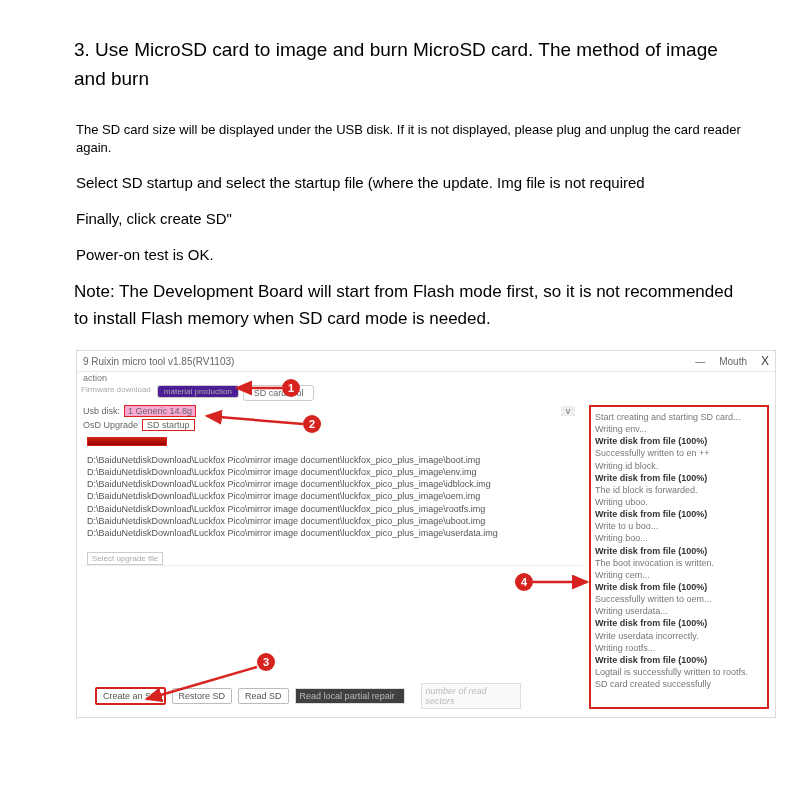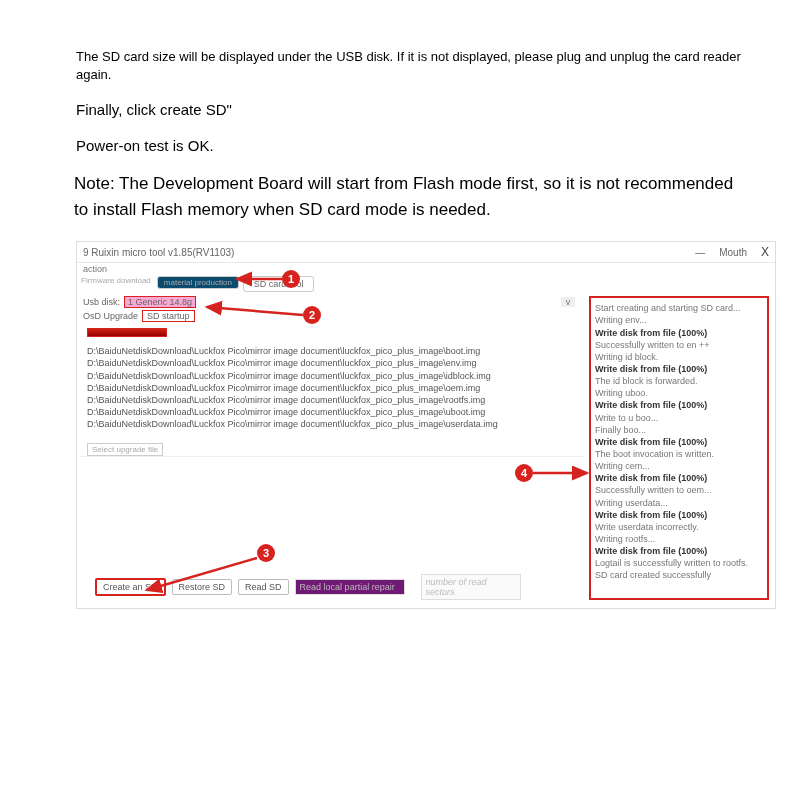--- a/index.html
+++ b/index.html
@@ -10,21 +10,21 @@
   .p-md { font-size: 15px; margin: 8px 0 14px 2px; line-height: 1.45; }
   .p-note { font-size: 17px; margin: 12px 0 18px 0; line-height: 1.55; }
 
   .app { margin-left: 2px; width: 700px; height: 368px; border: 1px solid #ddd; background: #fff; position: relative; font-size: 10px; color: #555; }
   .titlebar { display: flex; justify-content: space-between; align-items: center; padding: 3px 6px; border-bottom: 1px solid #e8e8e8; font-size: 10px; color: #666; }
   .titlebar .ctrls { display: flex; gap: 14px; align-items: center; }
   .close-x { font-size: 12px; color: #444; }
   .menubar { padding: 1px 6px 2px 6px; font-size: 9px; color: #777; }
   .tabs { display: flex; align-items: flex-start; padding: 0 4px; gap: 4px; position: relative; }
   .tablabel { font-size: 8px; color: #aaa; margin-right: 2px; }
-  .tab-a { border: 1px solid #ccc; border-radius: 3px; padding: 1px 6px; font-size: 8px; color: #aaa; background: #0c4a6e; }
+  .tab-a { border: 1px solid #ccc; border-radius: 3px; padding: 1px 6px; font-size: 8px; color: #aaa; background: #4c1d95; }
   .tab-b { border: 1px solid #ccc; border-radius: 3px; padding: 2px 10px; font-size: 9px; color: #666; background: #fff; position: relative; }
 
   .body { display: flex; height: calc(100% - 52px); }
   .left { flex: 1; display: flex; flex-direction: column; position: relative; padding: 2px 0 0 4px; }
   .right { width: 180px; margin: 4px 6px 6px 6px; border: 2px solid #d62320; padding: 4px 4px; font-size: 9px; line-height: 1.35; color: #777; overflow: hidden; }
   .right .logb { color: #333; font-weight: bold; }
 
   .usb-row { font-size: 9px; color: #666; padding: 2px 2px; display: flex; align-items: center; gap: 4px; }
   .usb-box { border: 1px solid #d62320; padding: 0 3px; background: #f9a8d4; }
   .drop-btn { display: inline-block; width: 14px; text-align: center; background: #eee; color: #777; margin-left: auto; margin-right: 6px; }
@@ -38,31 +38,33 @@
 
   .sep { height: 6px; }
   .sel-row { padding: 2px 6px; }
   .sel-box { border: 1px solid #ccc; font-size: 8px; color: #aaa; padding: 1px 4px; width: 60px; }
 
   .lowpane { flex: 1; border-top: 1px solid #eee; position: relative; }
 
   .btnrow { position: absolute; left: 18px; bottom: 6px; display: flex; gap: 6px; align-items: center; }
   .btn { border: 1px solid #bbb; padding: 2px 6px; font-size: 9px; color: #555; background: #fff; border-radius: 2px; }
   .btn.hl { border: 2px solid #d62320; }
-  .disabled-input { border: 1px solid #ddd; background: #701a75; color: #bbb; padding: 2px 4px; font-size: 9px; width: 110px; }
+  .disabled-input { border: 1px solid #ddd; background: #404040; color: #bbb; padding: 2px 4px; font-size: 9px; width: 110px; }
   .disabled-input2 { border: 1px solid #ddd; background: #fafafa; color: #bbb; padding: 2px 4px; font-size: 9px; width: 100px; margin-left: 10px; font-style: italic; }
 
   .callout { position: absolute; width: 18px; height: 18px; border-radius: 50%; background: #d62320; color: #fff; font-size: 11px; font-weight: bold; display: flex; align-items: center; justify-content: center; z-index: 3; }
   svg.arrows { position: absolute; left: 0; top: 0; pointer-events: none; z-index: 2; }
 </style>
 </head>
 <body>
 
 <div class="wrap">
+  <p class="p1">3. Use MicroSD card to image and burn MicroSD card. The method of image and burn</p>
   <p class="p-sm">The SD card size will be displayed under the USB disk. If it is not displayed, please plug and unplug the card reader again.</p>
+  <p class="p-md">Select SD startup and select the startup file (where the update. Img file is not required</p>
   <p class="p-md">Finally, click create SD"</p>
   <p class="p-md">Power-on test is OK.</p>
   <p class="p-note">Note: The Development Board will start from Flash mode first, so it is not recommended to install Flash memory when SD card mode is needed.</p>
 
   <div class="app">
     <div class="titlebar">
       <span>9 Ruixin micro tool v1.85(RV1103)</span>
       <span class="ctrls">
         <span>—</span>
         <span>Mouth</span>
@@ -117,21 +119,21 @@
           <div>Start creating and starting SD card...</div>
           <div>Writing env...</div>
           <div class="logb">Write disk from file (100%)</div>
           <div>Successfully written to en ++</div>
           <div>Writing id block.</div>
           <div class="logb">Write disk from file (100%)</div>
           <div>The id block is forwarded.</div>
           <div>Writing uboo.</div>
           <div class="logb">Write disk from file (100%)</div>
           <div>Write to u boo...</div>
-          <div>Finally boo...</div>
+          <div>Writing boo...</div>
           <div class="logb">Write disk from file (100%)</div>
           <div>The boot invocation is written.</div>
           <div>Writing cem...</div>
           <div class="logb">Write disk from file (100%)</div>
           <div>Successfully written to oem...</div>
           <div>Writing userdata...</div>
           <div class="logb">Write disk from file (100%)</div>
           <div>Write userdata incorrectly.</div>
           <div>Writing rootfs...</div>
           <div class="logb">Write disk from file (100%)</div>

